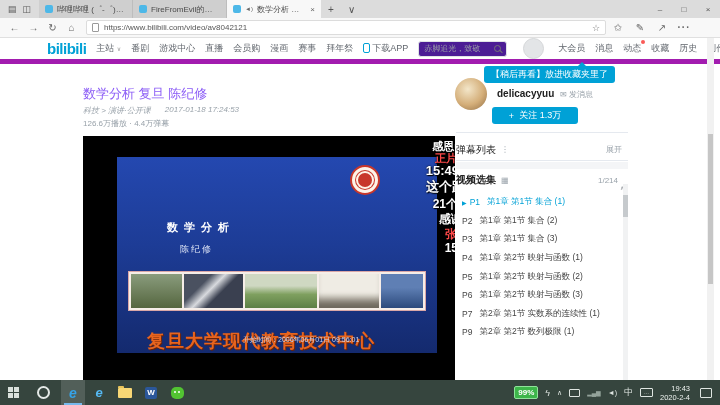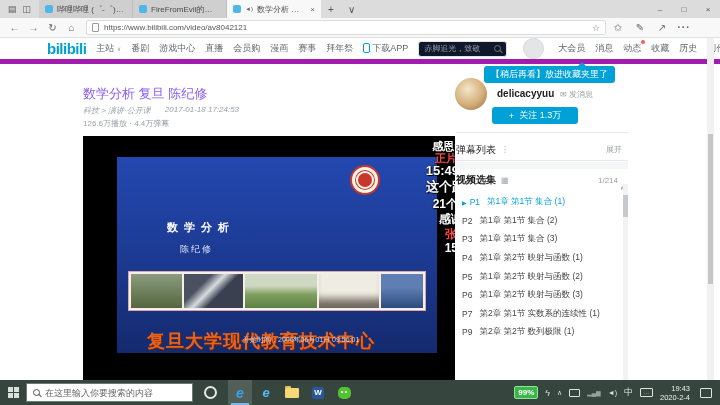--- a/index.html
+++ b/index.html
@@ -31,21 +31,21 @@
 
   
   .page { position:absolute; left:0; top:38px; width:720px; height:342px; background:#fff; overflow:hidden; }
 
   
   .bnav { position:relative; height:26px; border-bottom:5px solid #a21caf; display:flex; align-items:center; padding-left:47px; font-size:9px; color:#61666d; }
   .blogo { color:#00a1d6; font-weight:bold; font-size:15px; letter-spacing:-0.5px; margin-right:10px; }
   .bnav-item { margin-right:10px; white-space:nowrap; }
   .bnav-item .chev { font-size:6px; color:#999; }
   .phone-ic { display:inline-block; width:7px; height:10px; border:1px solid #00a1d6; border-radius:2px; vertical-align:-2px; margin-right:2px; }
-  .bsearch { width:92px; height:16px; background:#0f172a; border:1px solid #e0e3e6; border-radius:3px; display:flex; align-items:center; padding:0 5px; margin-right:16px; }
+  .bsearch { width:92px; height:16px; background:#4c1d95; border:1px solid #e0e3e6; border-radius:3px; display:flex; align-items:center; padding:0 5px; margin-right:16px; }
   .bsearch input { flex:1; border:none; outline:none; background:transparent; font-size:8px; color:#888; width:70px; font-family:"Liberation Sans", sans-serif; }
   .bsearch input::placeholder { color:#9aa0a6; }
   .ic-search { position:relative; width:7px; height:7px; border:1px solid #757575; border-radius:50%; flex:0 0 auto; }
   .ic-search::after { content:""; position:absolute; width:4px; height:1px; background:#757575; right:-3px; bottom:-1px; transform:rotate(45deg); }
   .bavatar { width:21px; height:21px; border-radius:50%; background:#e3e5e7; border:1px solid #d5d7d9; margin-right:14px; flex:0 0 auto; }
   .buser-item { position:relative; margin-right:10px; white-space:nowrap; }
   .reddot::after { content:""; position:absolute; top:-2px; right:-4px; width:4px; height:4px; border-radius:50%; background:#fa5a57; }
 
   
   .tooltip { position:absolute; left:484px; top:28px; height:17px; background:#00a1d6; border-radius:3px; color:#fff; font-size:9px; display:flex; align-items:center; padding:0 7px; white-space:nowrap; z-index:5; }
@@ -322,24 +322,20 @@
 
   <div class="taskbar">
     <div class="start">
       <span class="win-logo">
           <i></i>
           <i></i>
           <i></i>
           <i></i>
         </span>
     </div>
-    <div class="tsearch">
-      <span class="ic-search"></span>
-      <input placeholder="在这里输入你要搜索的内容" style="">
-    </div>
     <span class="cortana"></span>
     <div class="tk-app active">
         <span class="edge-e">e</span>
       </div>
     <div class="tk-app">
         <span class="ie-e">e</span>
       </div>
     <div class="tk-app">
         <span class="folder-ic"></span>
       </div>

